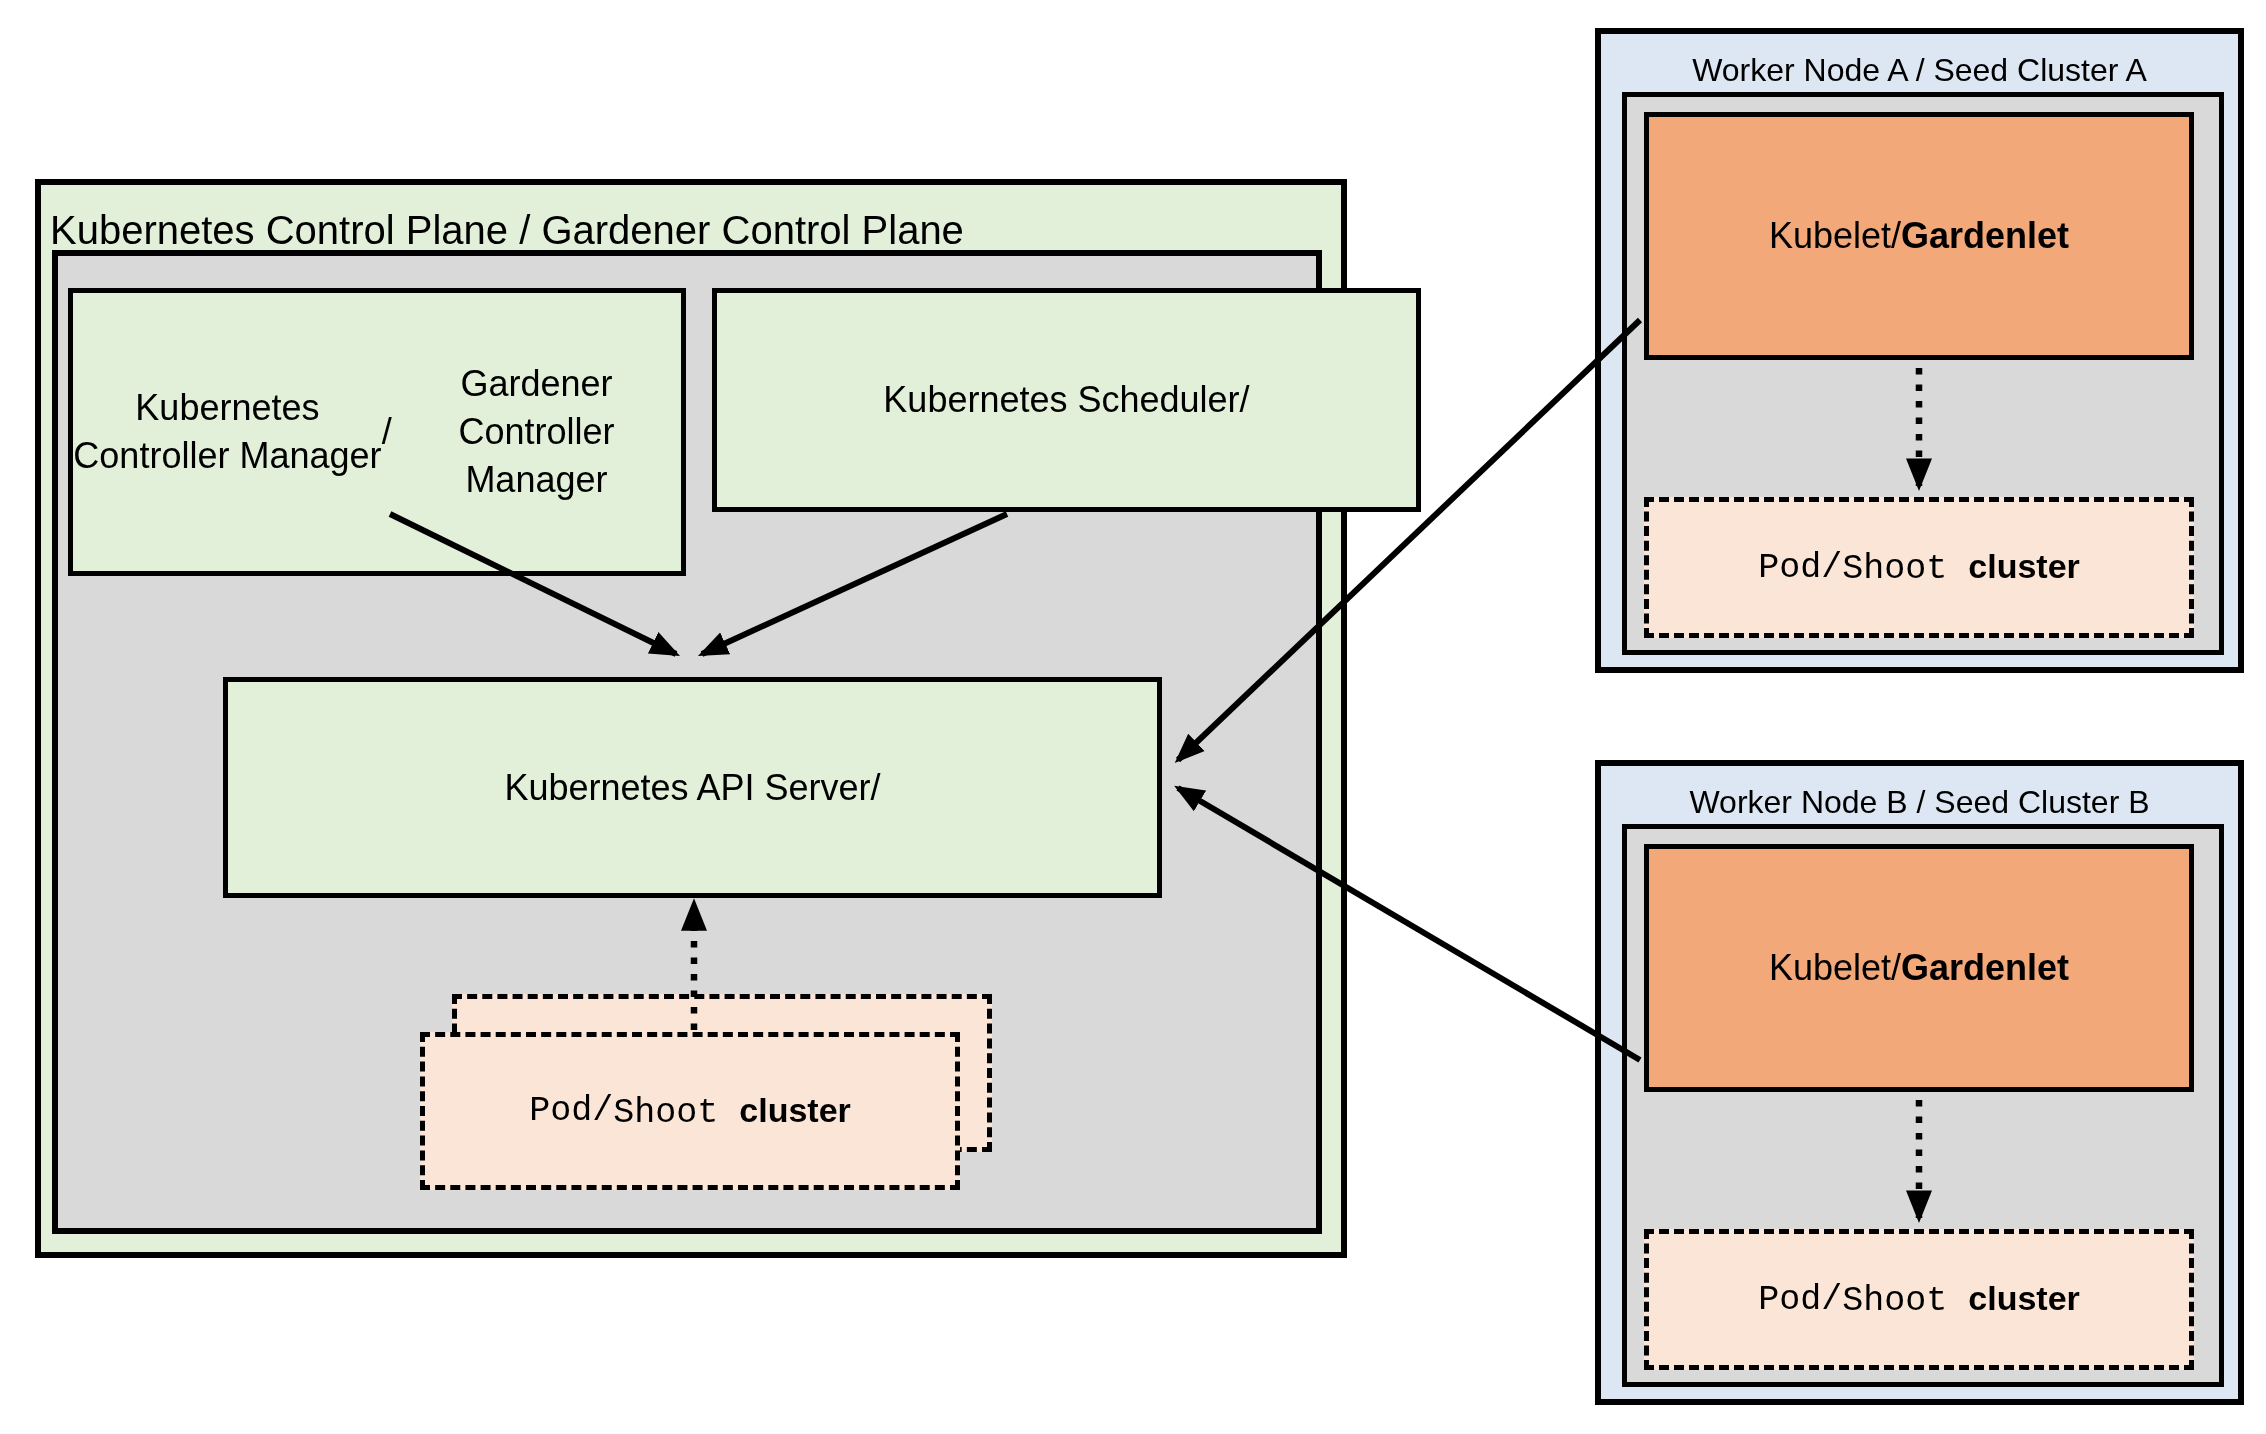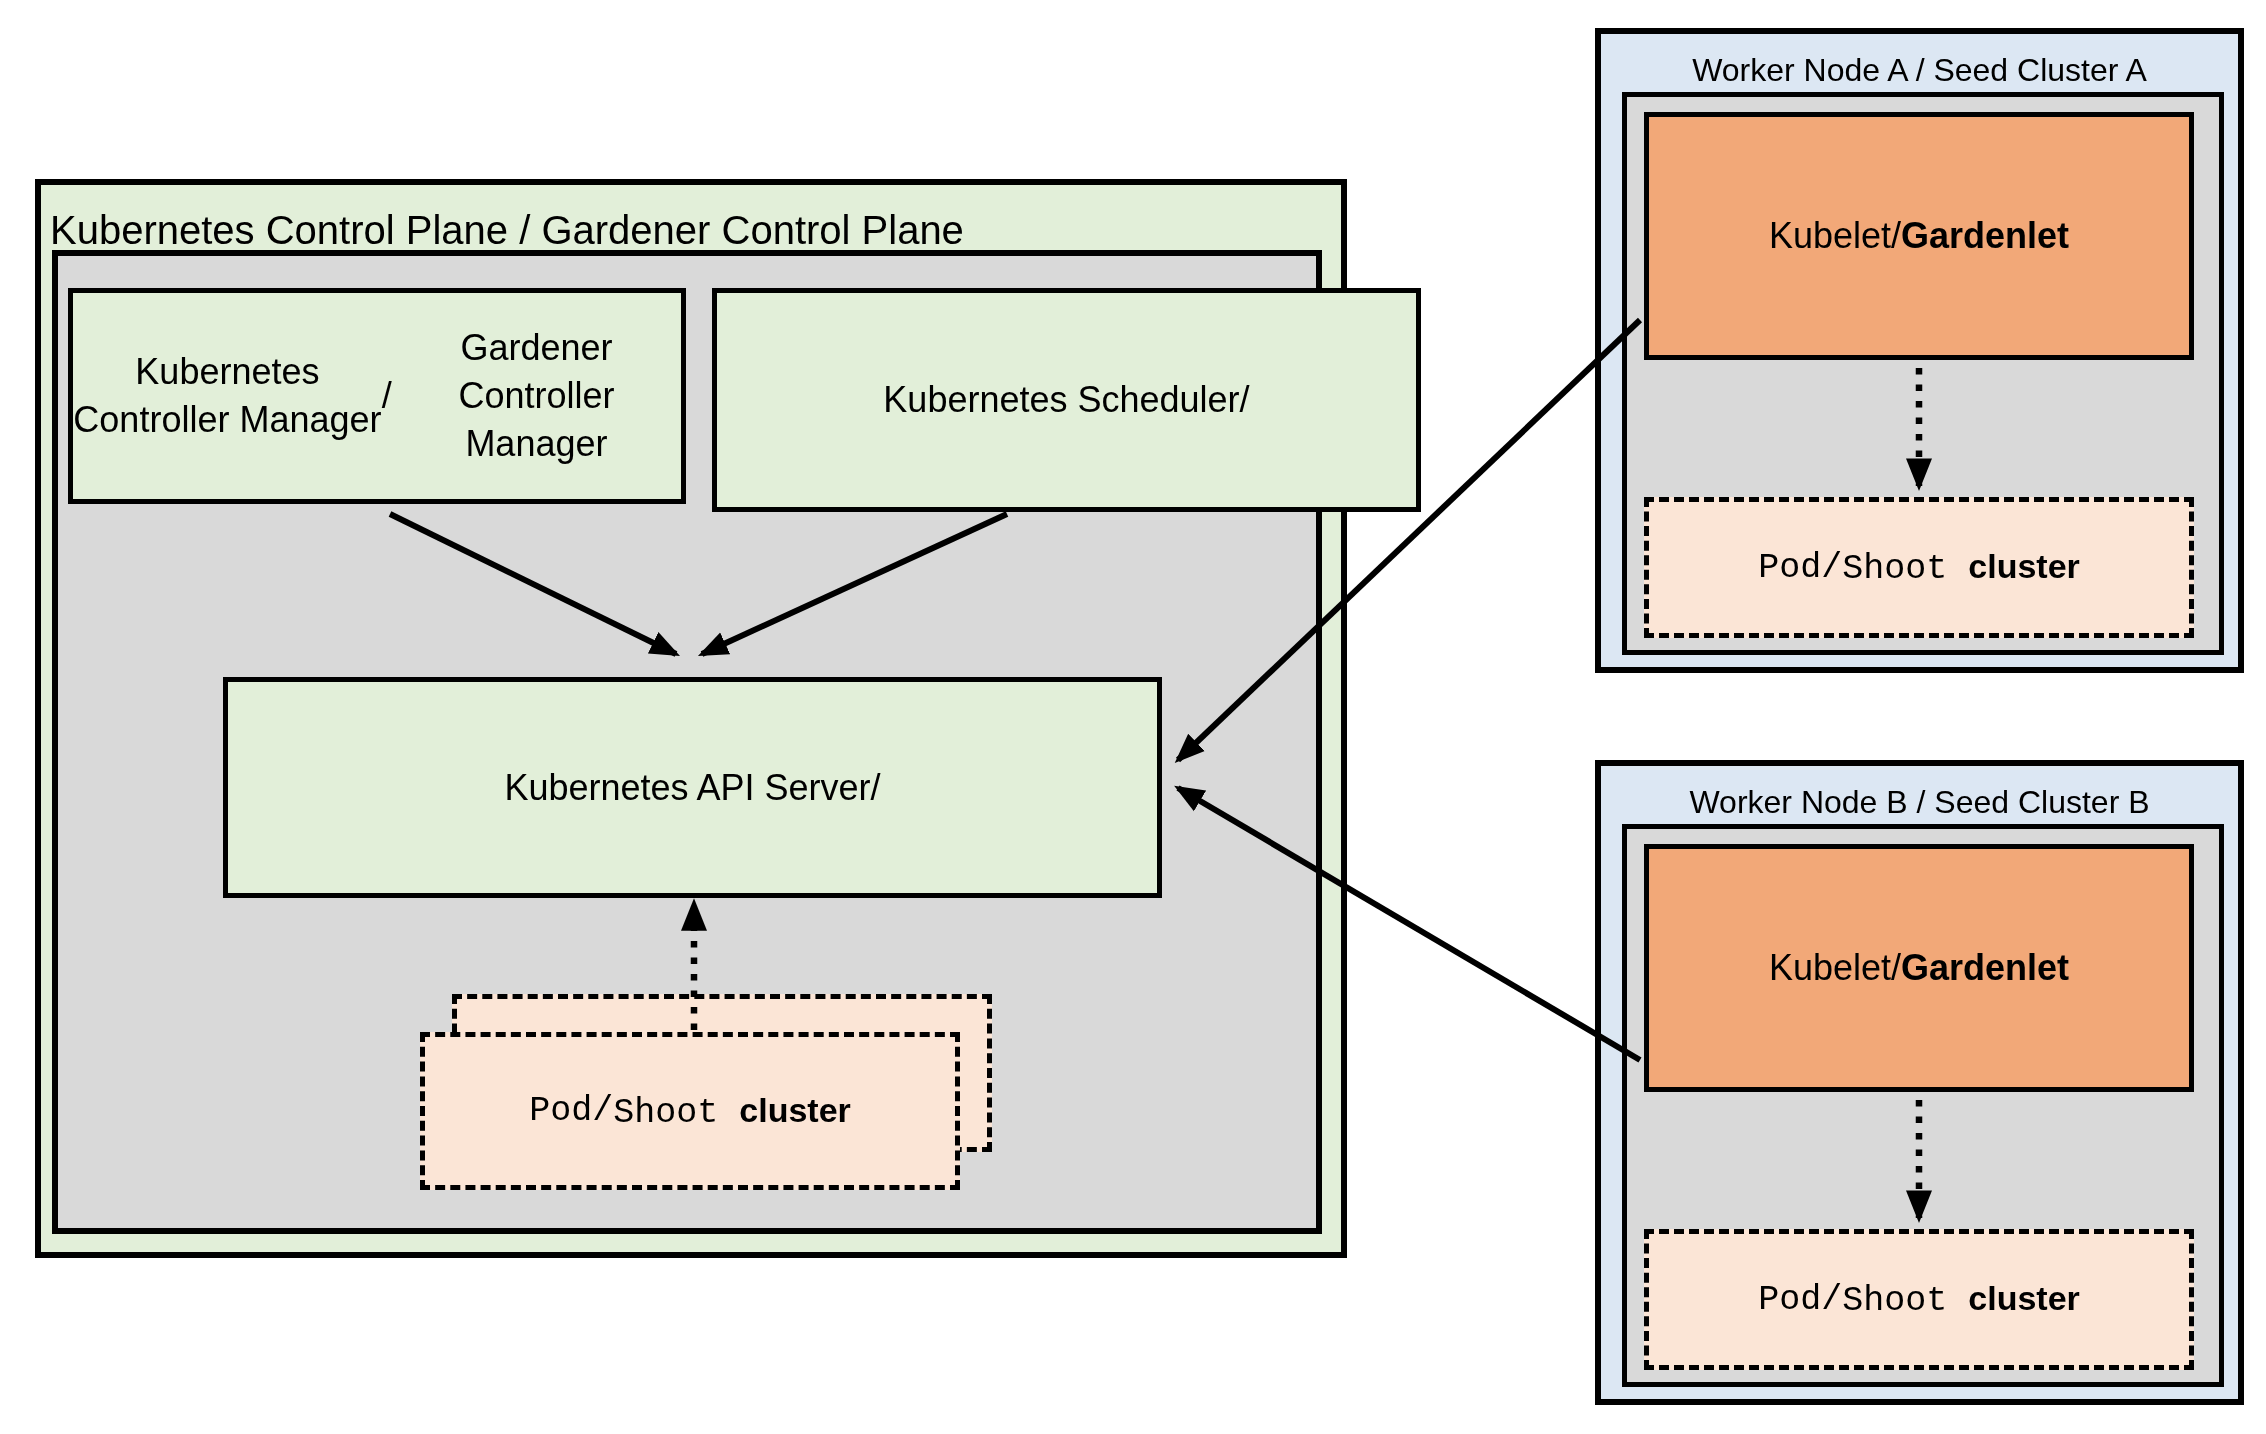--- a/index.html
+++ b/index.html
@@ -60,21 +60,21 @@
 <body>
 
 <div id="canvas">
 
   <div class="box b6 green" style="left:35px; top:179px; width:1312px; height:1079px;"></div>
 
   <div class="section-title" style="left:50px; top:192px;margin-top:16px;">Kubernetes Control Plane / Gardener Control Plane</div>
 
   <div class="box b6 gray" style="left:52px; top:250px; width:1270px; height:984px;"></div>
 
-  <div class="box b5 green center-col label" style="left:68px; top:288px; width:618px; height:216px;">
+  <div class="box b5 green center-col label" style="left:68px; top:288px; width:618px; height:288px;">
     <span>Kubernetes Controller Manager</span>
     <span>/</span>
     <span>Gardener Controller Manager</span>
   </div>
 
   <div class="box b5 green center-col label" style="left:712px; top:288px; width:709px; height:224px;">
     <span>Kubernetes Scheduler</span>
     <span>/</span>
   </div>
 

